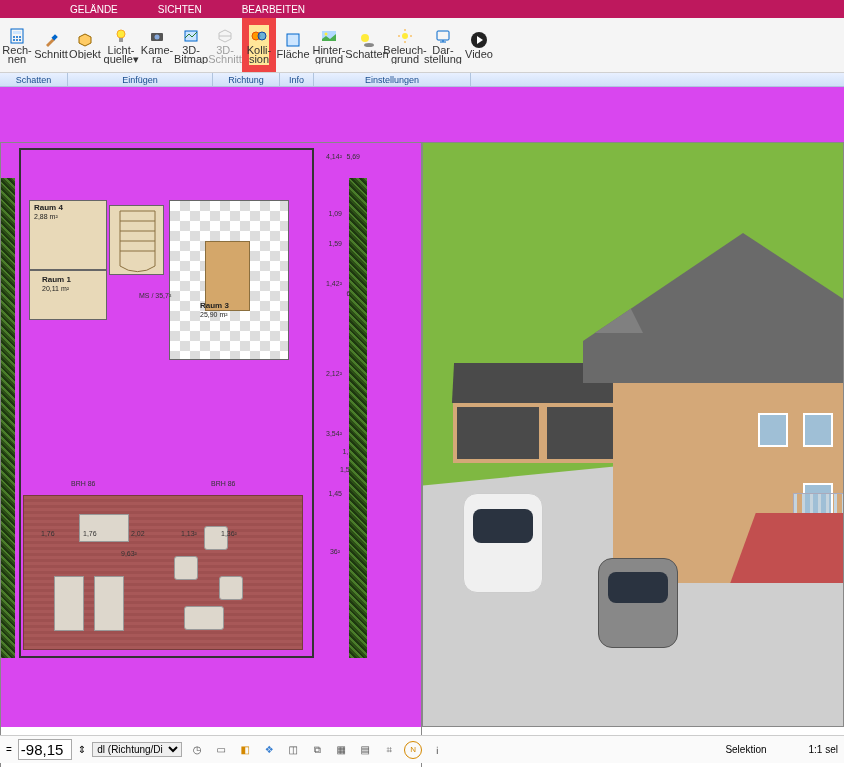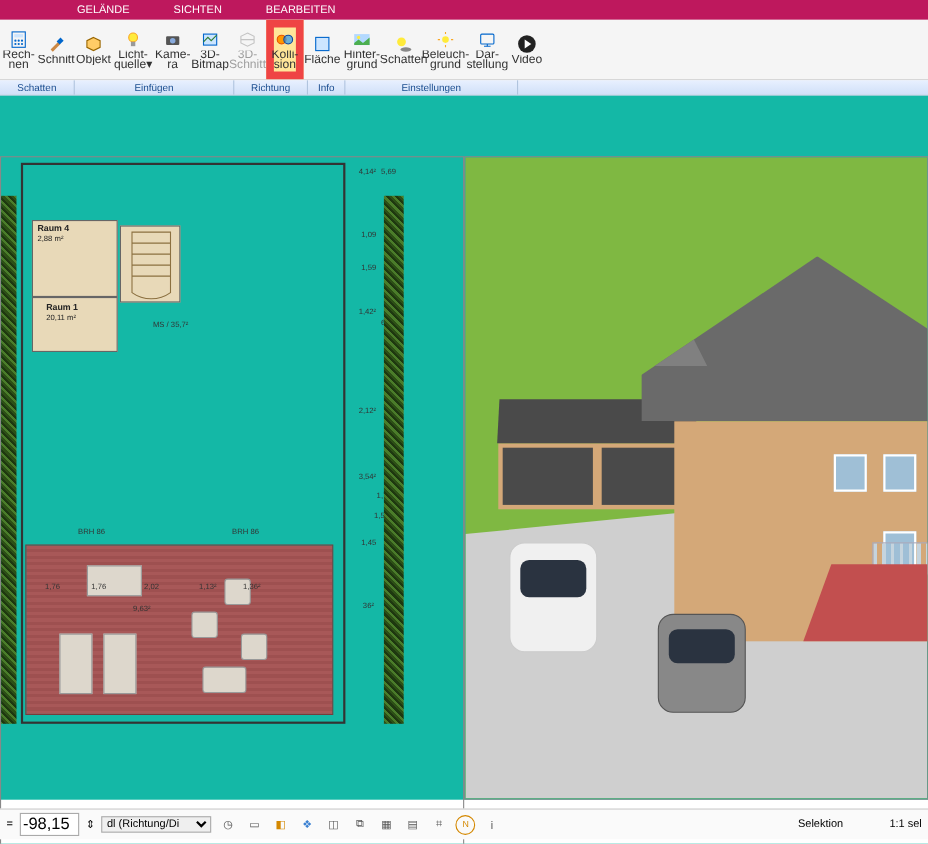--- a/index.html
+++ b/index.html
@@ -15,21 +15,21 @@
   .ribbon-btn.wide { width: 38px; justify-content: center; }
   .ribbon-btn.active { background: #ffe699; border: 7px solid #ef4444; }
   .ribbon-icon { width: 18px; height: 18px; margin-bottom: 1px; display:flex; align-items:center; justify-content:center; }
   .ribbon-label { font-size: 11px; line-height: 9px; text-align: center; color: #333; overflow: hidden; }
   
   
   .ribbon-groups { height: 14px; background: linear-gradient(#e8f0ff,#d0e0f8); display:flex; font-size:9px; color:#1a4d8f; align-items:center; border-bottom:1px solid #b0c4de; }
   .group-label { text-align:center; border-right:1px solid #b0c4de; height:100%; display:flex; align-items:center; justify-content:center; }
   
   
-  .workspace { position: absolute; top: 87px; left: 0; right: 0; bottom: 40px; background: #14b8a6; display:flex; }
+  .workspace { position: absolute; top: 87px; left: 0; right: 0; bottom: 40px; background: #d946ef; display:flex; }
   .left-pane { width: 50%; height: 100%; border: 1px solid #888; position: relative; overflow:hidden; margin-top: 55px; }
   .right-pane { flex:1; height: calc(100% - 55px); border: 1px solid #888; margin-top: 55px; position: relative; overflow:hidden; }
   
   
   .floorplan { position: absolute; top: 5px; left: 18px; width: 330px; }
   .plan-outer { position:relative; width: 295px; height: 510px; border: 2px solid #333; }
   
   .room4 { position:absolute; top:50px; left:8px; width:78px; height:70px; background:#e8d9b8; border:1px solid #666; }
   .room1 { position:absolute; top:120px; left:8px; width:78px; height:50px; background:#e8d9b8; border:1px solid #666; }
   .stairs { position:absolute; top:55px; left:88px; width:55px; height:70px; background:#e8d9b8; border:1px solid #666; }
@@ -72,21 +72,21 @@
   .car.white { left:40px; top:350px; width:80px; height:100px; }
   .car.grey { left:175px; top:415px; width:80px; height:90px; }
   .car-body { width:100%; height:100%; border-radius:14px; position:relative; }
   .car.white .car-body { background:#f0f0f0; border:1px solid #ccc; }
   .car.grey .car-body { background:#888; border:1px solid #555; }
   .car-glass { position:absolute; top:15%; left:12%; width:76%; height:35%; background:#2a3340; border-radius:8px; }
   
   
   .status { position:absolute; bottom:4px; left:0; right:0; height:28px; border-top:1px solid #ccc; display:flex; align-items:center; padding: 0 6px; font-size:10px; gap:6px; background:#fafafa; }
   .status input { width:54px; font-size:15px; padding:1px 2px; border:1px solid #aaa; }
-  .status select { font-size:10px; width:100px; border:1px solid #aaa; }
+  .status select { font-size:10px; width:90px; border:1px solid #aaa; }
   .status .sb-icon { width:18px; height:18px; border:1px solid transparent; display:flex; align-items:center; justify-content:center; cursor:pointer; border-radius:2px; color:#555; }
   .status .spacer { flex:1; }
 </style>
 </head>
 <body>
 
 <div class="menu-bar">
   <span class="menu-item">GELÄNDE</span>
   <span class="menu-item">SICHTEN</span>
   <span class="menu-item">BEARBEITEN</span>
@@ -264,20 +264,24 @@
         <div class="stairs">
           <svg width="55" height="70">
               <g stroke="#8b7040" fill="none">
                 <path d="M10,5 L45,5 L45,60 A30,30 0 0,1 10,60 Z"></path>
                 <line x1="10" y1="15" x2="45" y2="15"></line>
                 <line x1="10" y1="25" x2="45" y2="25"></line>
                 <line x1="10" y1="35" x2="45" y2="35"></line>
                 <line x1="10" y1="45" x2="45" y2="45"></line>
               </g>
             </svg>
+        </div>
+        <div class="room3">
+          <div class="table"></div>
+          <div class="room-label" style="top:100px;left:30px"><span>Raum 3</span><br><span class="room-area">25,90 m²</span></div>
         </div>
         <div class="terrace">
           <div class="lounger" style="top:80px;left:30px"></div>
           <div class="lounger" style="top:80px;left:70px"></div>
           <div class="lounger" style="top:18px;left:55px;height:28px;width:50px"></div>
           <div class="tbl" style="top:60px;left:150px"></div>
           <div class="tbl" style="top:30px;left:180px"></div>
           <div class="tbl" style="top:80px;left:195px"></div>
           <div class="tbl" style="top:110px;left:160px;width:40px"></div>
         </div>

